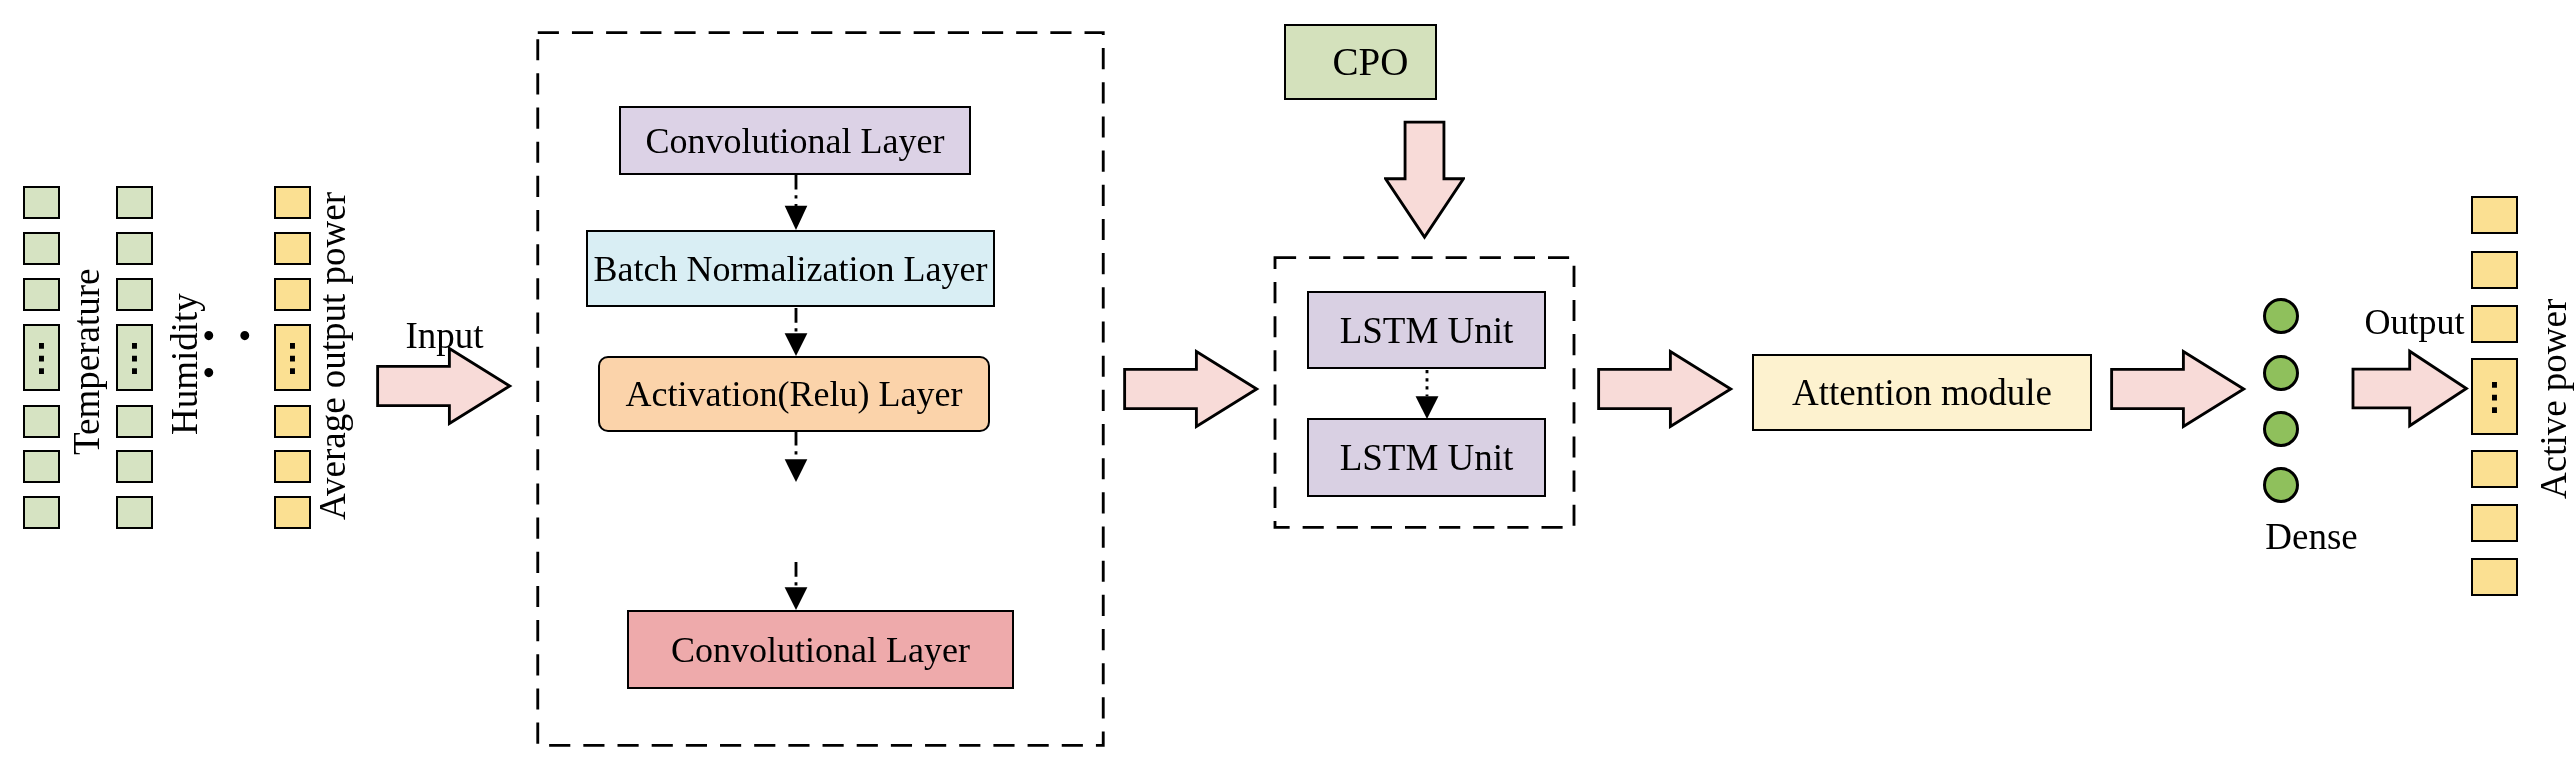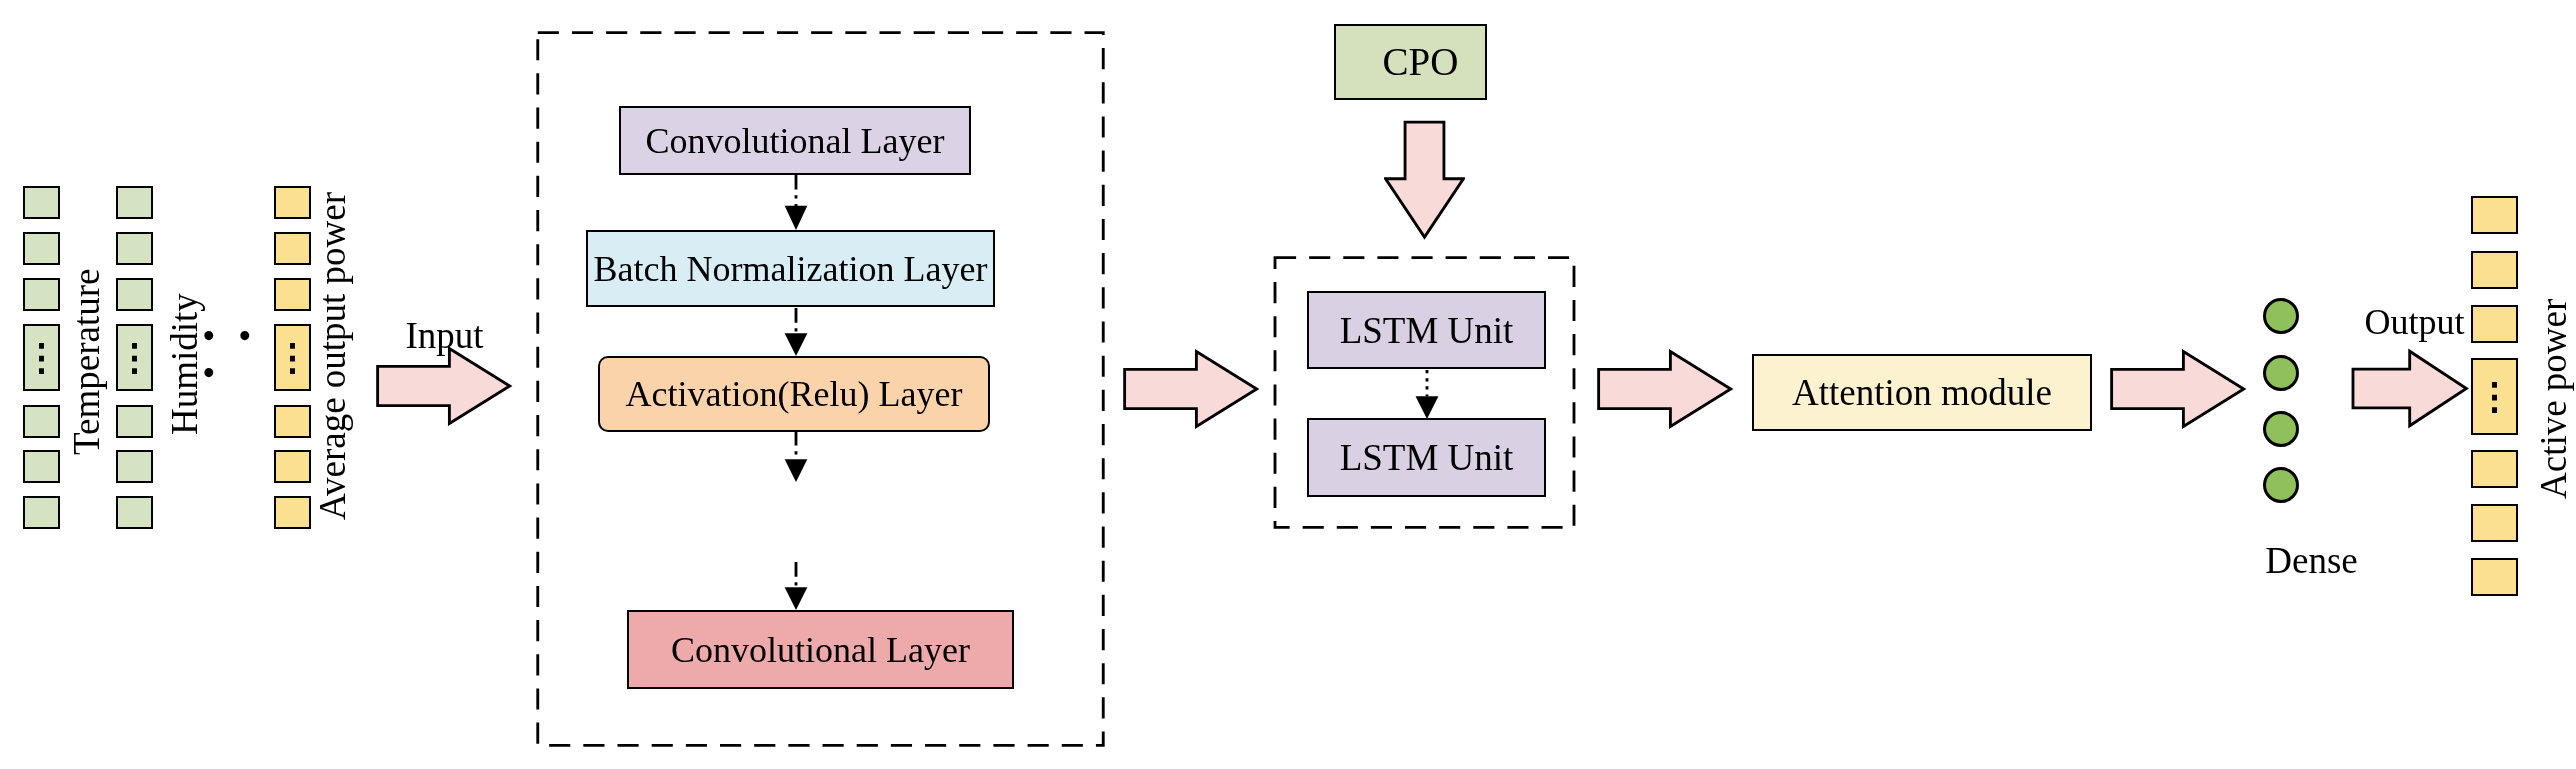--- a/index.html
+++ b/index.html
@@ -108,21 +108,21 @@
     <line x1="17" y1="0" x2="17" y2="31" style="stroke:#000;stroke-width:3.5;stroke-dasharray:18 7 4 7;"></line>
     <polygon points="3,31 31,31 17,59" style="fill:#000;"></polygon>
   </svg>
 
   <div class="node n-salmon" style="left:627px;top:610px;width:387px;height:79px;">Convolutional Layer</div>
 
   <svg class="abs" style="left:1123px;top:349px;" width="137" height="80" viewBox="0 0 168 98">
     <polygon points="2,25 90,25 90,3 164,49 90,95 90,73 2,73" style="fill:var(--arrow_pink);stroke:#000;stroke-width:3.5;"></polygon>
   </svg>
 
-  <div class="node n-cpo" style="left:1334px;top:23.6px;width:153px;height:76px;padding-left:20px;">CPO</div>
+  <div class="node n-cpo" style="left:1284px;top:23.6px;width:153px;height:76px;padding-left:20px;">CPO</div>
   <svg class="abs" style="left:1384px;top:120px;" width="81" height="120" viewBox="0 0 100 147">
     <polygon points="26,2 74,2 74,72 98,72 50,144 2,72 26,72" style="fill:var(--arrow_pink);stroke:#000;stroke-width:3.5;"></polygon>
   </svg>
 
   <svg class="abs" style="left:1273px;top:256px;" width="303" height="273" viewBox="0 0 372 336">
     <rect x="2" y="2" width="368" height="332" style="fill:none;stroke:#000;stroke-width:3.5;stroke-dasharray:26 16;"></rect>
   </svg>
   <div class="node n-lstm" style="left:1307px;top:291px;width:239px;height:78px;">LSTM Unit</div>
   <svg class="abs" style="left:1413px;top:370px;" width="28" height="49" viewBox="0 0 34 60">
     <line x1="17" y1="0" x2="17" y2="32" style="stroke:#000;stroke-width:3.5;stroke-dasharray:4 6;"></line>
@@ -139,21 +139,21 @@
   <svg class="abs" style="left:2110px;top:349px;" width="137" height="80" viewBox="0 0 168 98">
     <polygon points="2,25 90,25 90,3 164,49 90,95 90,73 2,73" style="fill:var(--arrow_pink);stroke:#000;stroke-width:3.5;"></polygon>
   </svg>
 
   <div>
     <div class="circle" style="left:2263px;top:298px;"></div>
     <div class="circle" style="left:2263px;top:355px;"></div>
     <div class="circle" style="left:2263px;top:411px;"></div>
     <div class="circle" style="left:2263px;top:467px;"></div>
   </div>
-  <div class="hlabel" style="left:2240px;top:516px;width:143px;height:41px;">Dense</div>
+  <div class="hlabel" style="left:2240px;top:492px;width:143px;height:41px;">Dense</div>
 
   <div class="hlabel" style="left:2341px;top:278px;width:147px;height:39px;font-size:36px;">Output</div>
   <svg class="abs" style="left:2351px;top:348px;" width="119" height="81" viewBox="0 0 146 100">
     <polygon points="2,26 72,26 72,4 142,50 72,96 72,74 2,74" style="fill:var(--arrow_pink);stroke:#000;stroke-width:3.5;"></polygon>
   </svg>
 
   <div>
     <div class="cell cell-yellow" style="left:2471px;top:196px;width:47px;height:38px;"></div>
     <div class="cell cell-yellow" style="left:2471px;top:251px;width:47px;height:38px;"></div>
     <div class="cell cell-yellow" style="left:2471px;top:305px;width:47px;height:38px;"></div>

